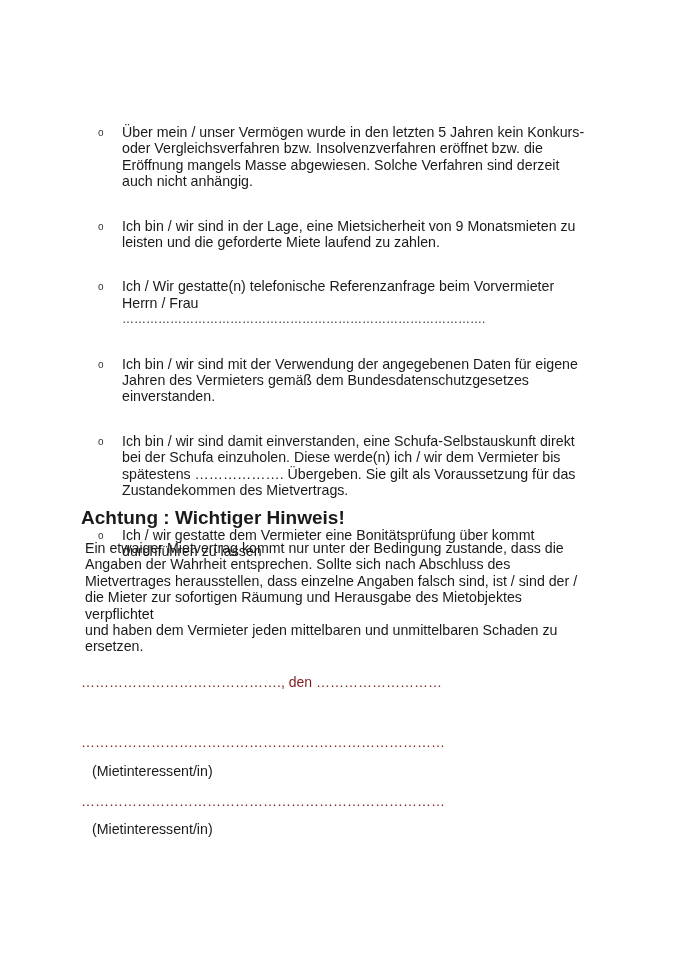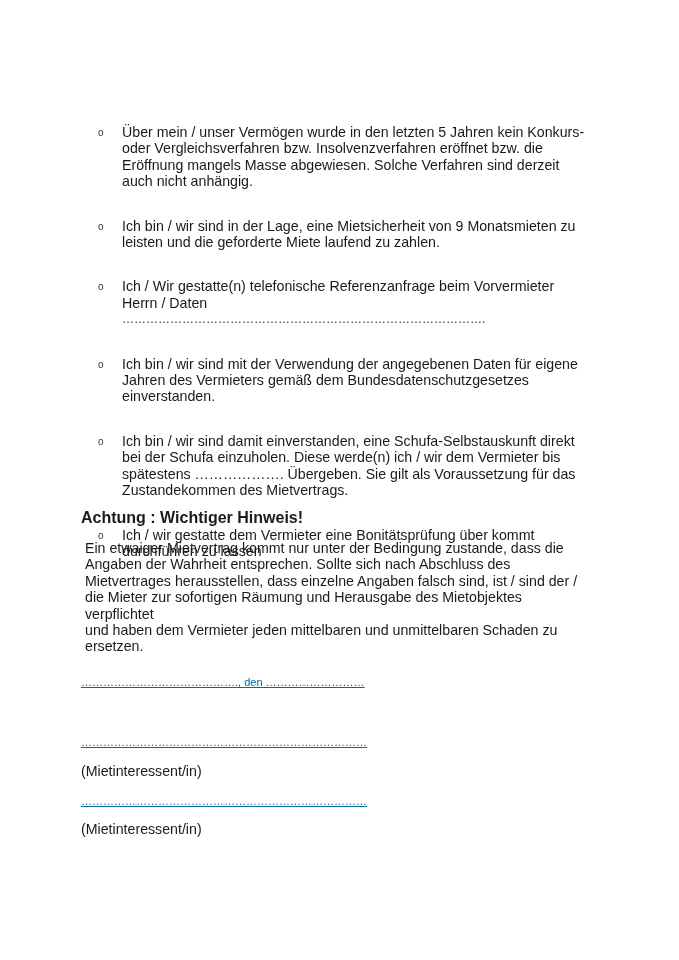--- a/index.html
+++ b/index.html
@@ -4,24 +4,24 @@
 <style>
   html, body { margin: 0; padding: 0; background: #ffffff; }
   body { width: 679px; height: 960px; position: relative; overflow: hidden;
          font-family: "Liberation Sans", sans-serif; color: #1a1a1a; font-size: 14.2px; line-height: 16.4px; }
   .page { position: absolute; left: 0; top: 0; width: 679px; height: 960px; }
   .bullet-list { position: absolute; left: 98px; top: 96px; width: 500px; margin: 0; padding: 0; list-style: none; }
   .bullet-item { position: relative; padding-left: 24px; margin: 0 0 17px 0; }
   .bullet-marker { position: absolute; left: 0; top: 1px; font-size: 10px; color: #333; }
   .bullet-text { display: block; white-space: pre-line; margin-top: 28px; }
   .dotted-fill { display: block; letter-spacing: 0px; color: #333; font-size: 12px; margin-top: 0px; }
-  .hinweis-title { position: absolute; left: 81px; top: 510px; font-weight: bold; margin: 0; font-size: 16px; }
+  .hinweis-title { position: absolute; left: 81px; top: 510px; font-weight: bold; margin: 0; font-size: 19px; }
   .hinweis-body { position: absolute; left: 81px; top: 536px; width: 505px; margin: 4px; white-space: pre-line; }
-  .sig-line { position: absolute; left: 81px; color: #0369a1; font-size: 11px; white-space: nowrap; text-decoration: underline; }
-  .sig-label { position: absolute; left: 81px; white-space: nowrap; }
+  .sig-line { position: absolute; left: 81px; color: #7f1d1d; font-size: 14px; white-space: nowrap; }
+  .sig-label { position: absolute; left: 92px; white-space: nowrap; }
 </style>
 </head>
 <body>
 
 <div class="page">
 
   <ul class="bullet-list">
     <li class="bullet-item">
       <span class="bullet-marker">o</span>
       <span class="bullet-text">Über mein / unser Vermögen wurde in den letzten 5 Jahren kein Konkurs-
@@ -30,21 +30,21 @@
 auch nicht anhängig.</span>
     </li>
     <li class="bullet-item">
       <span class="bullet-marker">o</span>
       <span class="bullet-text">Ich bin / wir sind in der Lage, eine Mietsicherheit von 9 Monatsmieten zu
 leisten und die geforderte Miete laufend zu zahlen.</span>
     </li>
     <li class="bullet-item">
       <span class="bullet-marker">o</span>
       <span class="bullet-text">Ich / Wir gestatte(n) telefonische Referenzanfrage beim Vorvermieter
-Herrn / Daten</span>
+Herrn / Frau</span>
       <span class="dotted-fill">……………………………………………………………………………….</span>
     </li>
     <li class="bullet-item">
       <span class="bullet-marker">o</span>
       <span class="bullet-text">Ich bin / wir sind mit der Verwendung der angegebenen Daten für eigene
 Jahren des Vermieters gemäß dem Bundesdatenschutzgesetzes
 einverstanden.</span>
     </li>
     <li class="bullet-item">
       <span class="bullet-marker">o</span>

